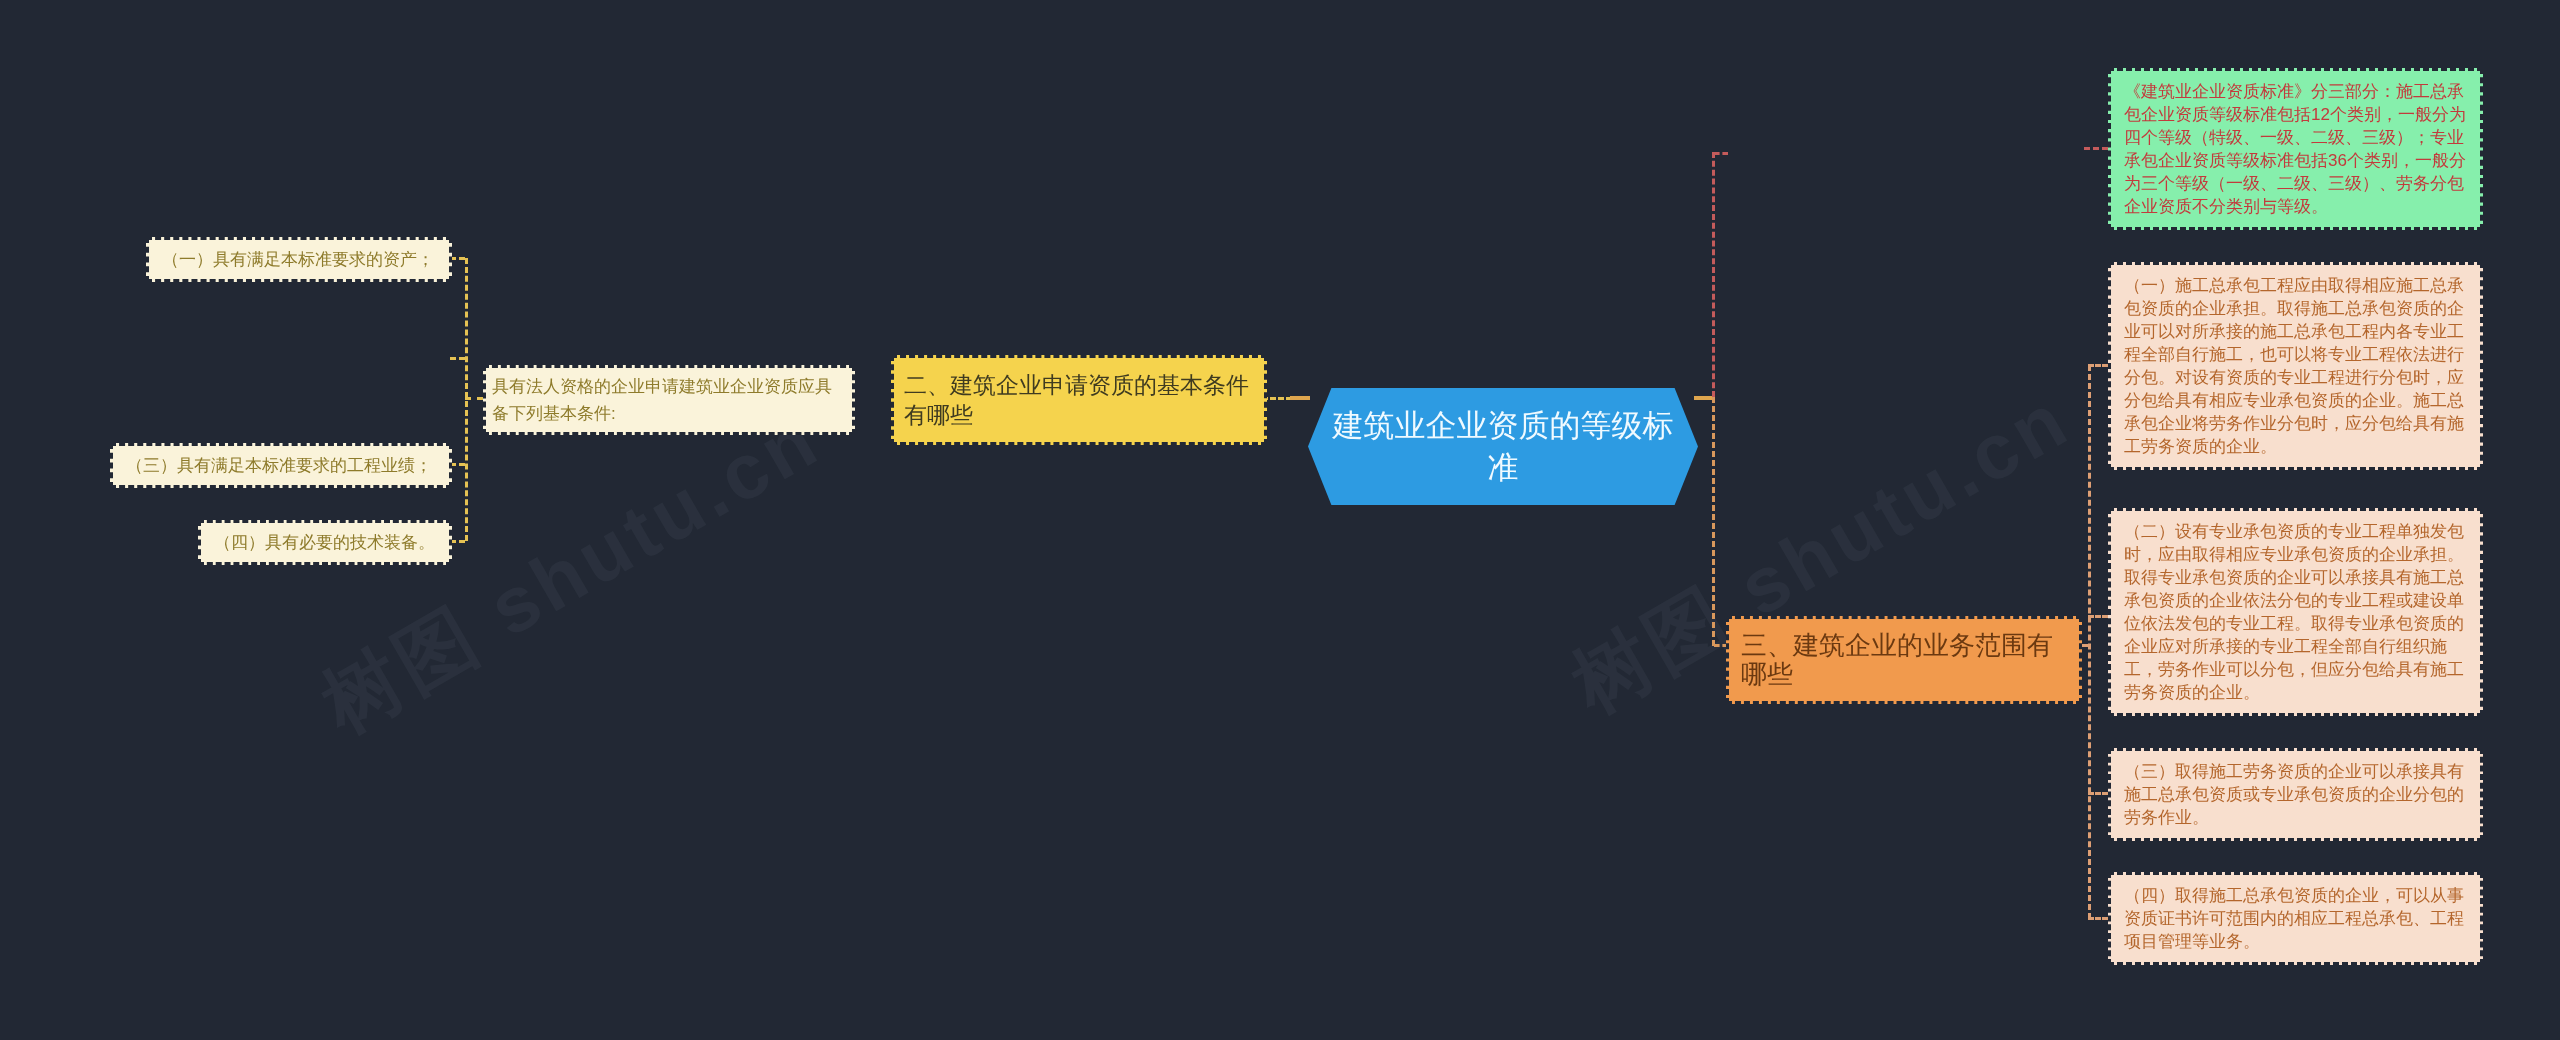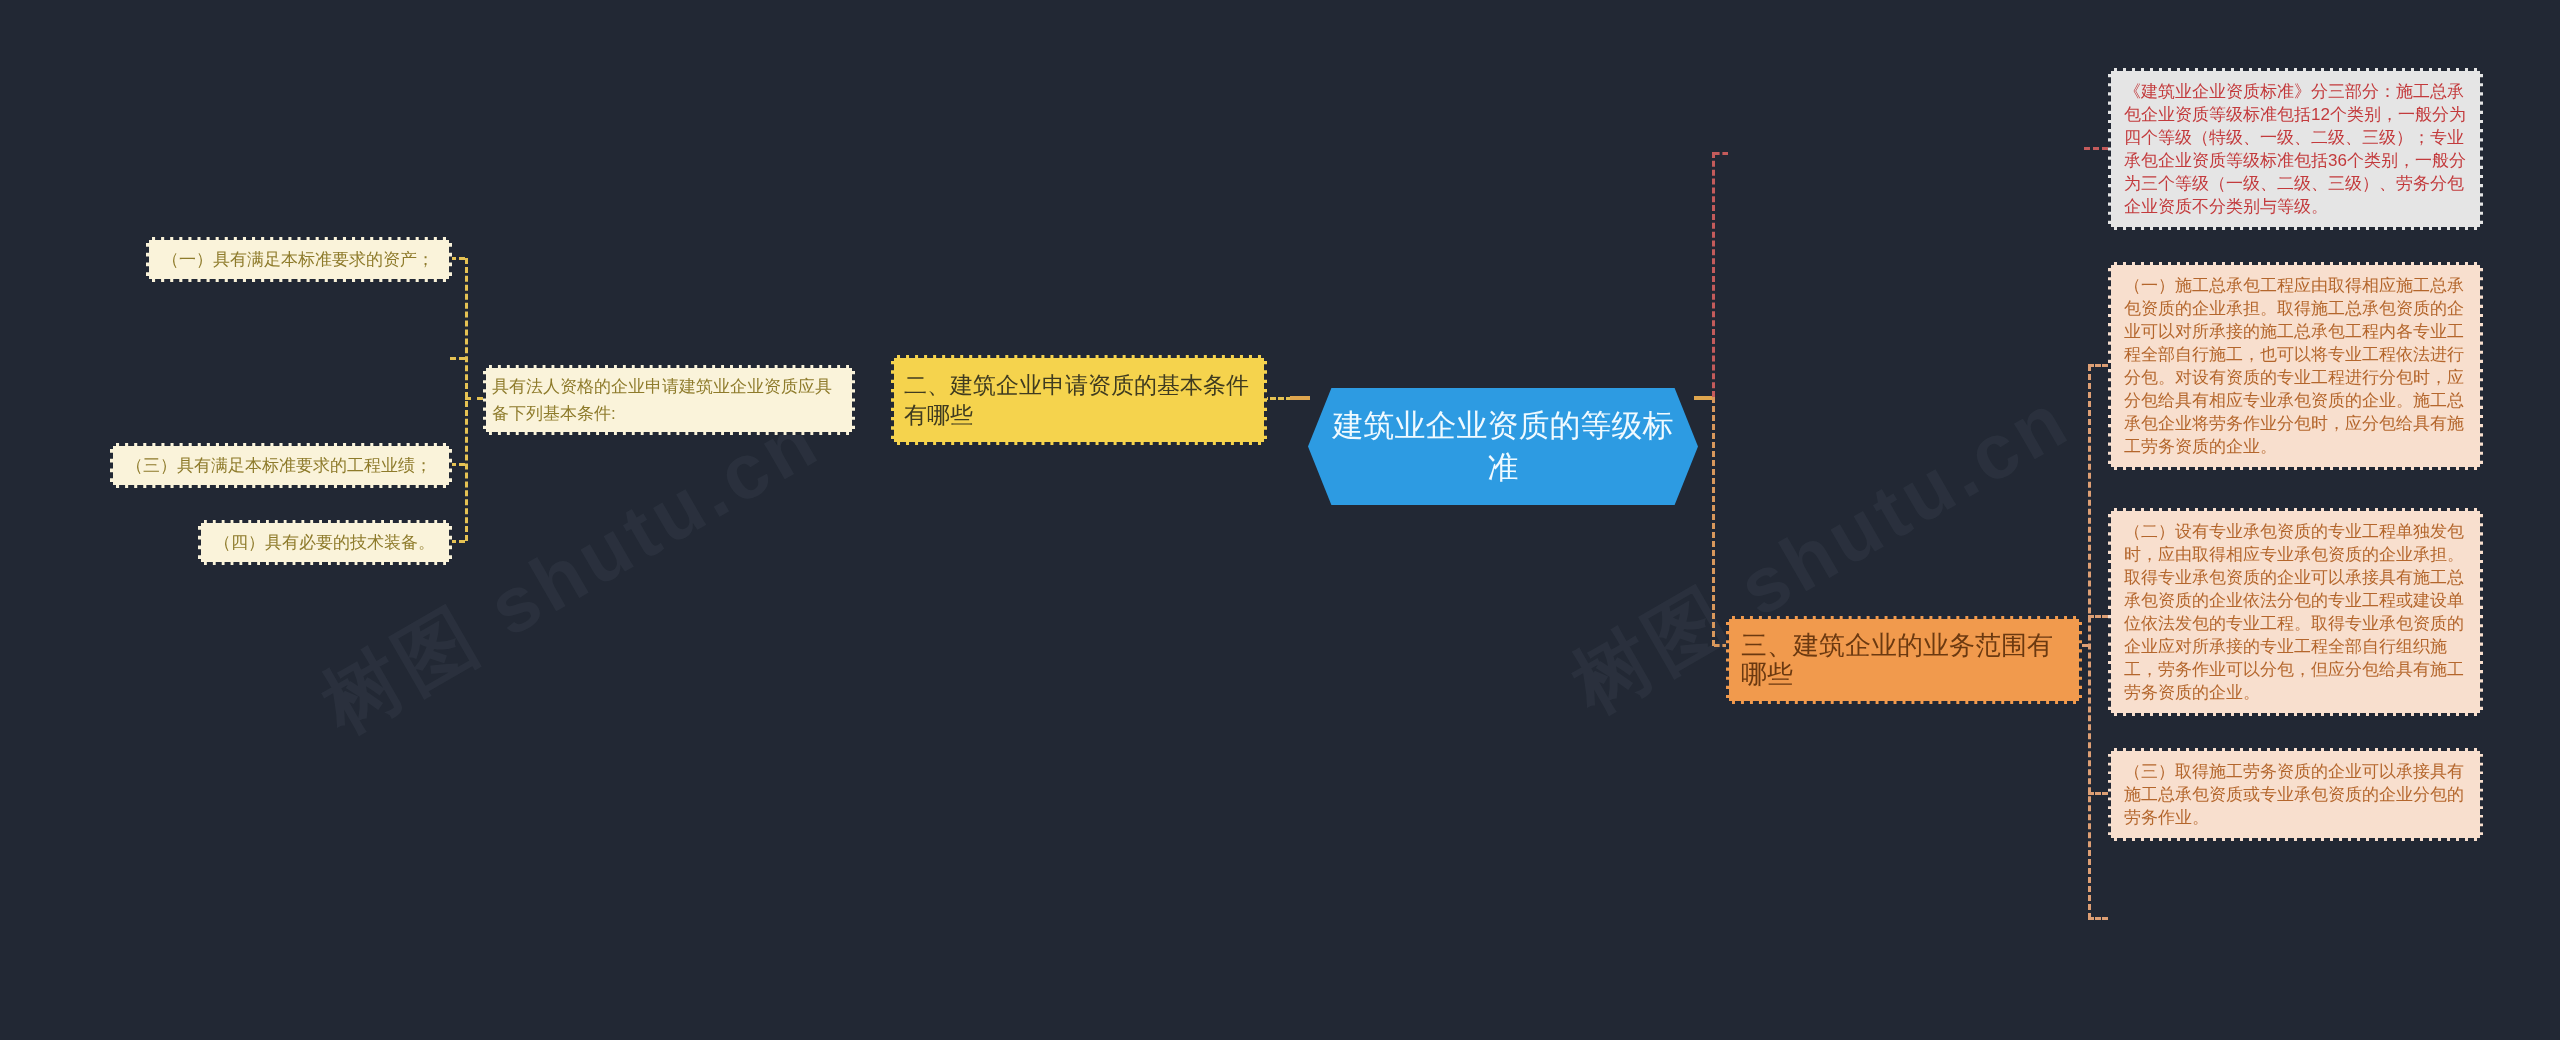--- a/index.html
+++ b/index.html
@@ -35,21 +35,21 @@
   .cond{background:#FAF3DA;color:#8E7B2B;font-size:17px;line-height:23px;padding:8px 13px;}
   .cond-1{left:146px;top:237px;width:306px;}
   .cond-2{left:75px;top:313px;width:377px;}
   .cond-3{left:110px;top:443px;width:342px;}
   .cond-4{left:198px;top:520px;width:254px;}
   .topic-grade{left:1726px;top:124px;width:358px;background:#F2605E;color:#7E221C;
       font-size:23px;line-height:29px;padding:12px 14px;}
   .topic-scope{left:1726px;top:616px;width:356px;background:#F19A4D;color:#6B3910;
       font-size:26px;line-height:29px;padding:12px 12px;}
   .detail{left:2108px;width:375px;font-size:17px;line-height:23px;padding:9px 13px;}
-  .detail-pink{top:68px;background:#e5e5e5;color:#C33A3C;}
+  .detail-pink{top:68px;background:#86efac;color:#C33A3C;}
   .detail-peach{background:#F8DFCE;color:#B4662C;}
   .scope-1{top:262px;}
   .scope-2{top:508px;}
   .scope-3{top:748px;}
   .scope-4{top:872px;}
 </style>
 </head>
 <body>
 
 <div class="canvas">
@@ -86,14 +86,15 @@
   <div class="node cond cond-1">（一）具有满足本标准要求的资产；</div>
   <div class="node cond cond-3">（三）具有满足本标准要求的工程业绩；</div>
   <div class="node cond cond-4">（四）具有必要的技术装备。</div>
 
   <div class="node detail detail-pink">《建筑业企业资质标准》分三部分：施工总承包企业资质等级标准包括12个类别，一般分为四个等级（特级、一级、二级、三级）；专业承包企业资质等级标准包括36个类别，一般分为三个等级（一级、二级、三级）、劳务分包企业资质不分类别与等级。</div>
 
   <div class="node topic-scope">三、建筑企业的业务范围有哪些</div>
   <div class="node detail detail-peach scope-1">（一）施工总承包工程应由取得相应施工总承包资质的企业承担。取得施工总承包资质的企业可以对所承接的施工总承包工程内各专业工程全部自行施工，也可以将专业工程依法进行分包。对设有资质的专业工程进行分包时，应分包给具有相应专业承包资质的企业。施工总承包企业将劳务作业分包时，应分包给具有施工劳务资质的企业。</div>
   <div class="node detail detail-peach scope-2">（二）设有专业承包资质的专业工程单独发包时，应由取得相应专业承包资质的企业承担。取得专业承包资质的企业可以承接具有施工总承包资质的企业依法分包的专业工程或建设单位依法发包的专业工程。取得专业承包资质的企业应对所承接的专业工程全部自行组织施工，劳务作业可以分包，但应分包给具有施工劳务资质的企业。</div>
   <div class="node detail detail-peach scope-3">（三）取得施工劳务资质的企业可以承接具有施工总承包资质或专业承包资质的企业分包的劳务作业。</div>
+  <div class="node detail detail-peach scope-4">（四）取得施工总承包资质的企业，可以从事资质证书许可范围内的相应工程总承包、工程项目管理等业务。</div>
 
 </div>
 
 </body></html>

